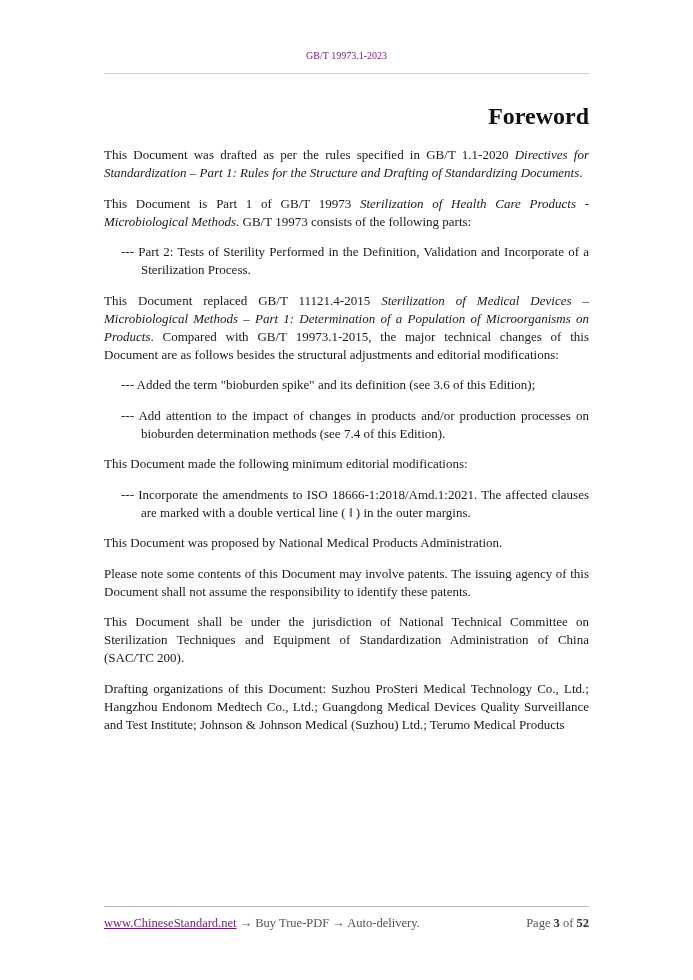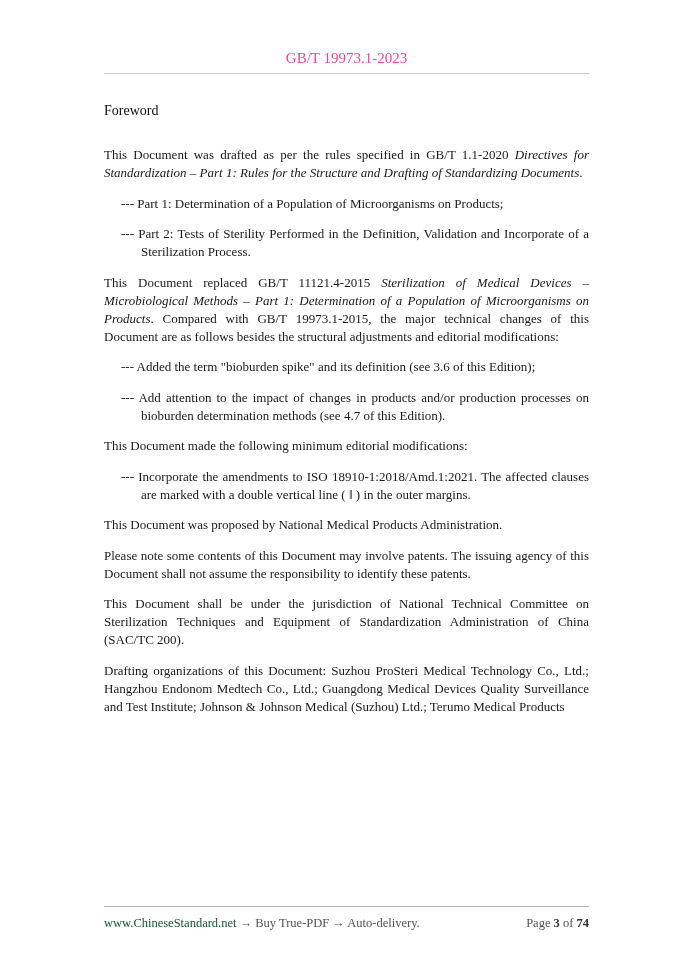--- a/index.html
+++ b/index.html
@@ -2,76 +2,76 @@
 <html><head>
   <meta charset="utf-8">
   <style>
     html, body { margin: 0; padding: 0; background: #ffffff; }
     body {
       width: 693px; height: 980px; position: relative; overflow: hidden;
       font-family: "Liberation Serif", serif; color: #1a1a1a;
     }
     .page-header {
       position: absolute; left: 104px; width: 485px; top: 50px;
-      text-align: center; font-size: 15px; color: #ec4899;
+      text-align: center; font-size: 10px; color: #701a75;
     }
     .header-rule {
       position: absolute; left: 104px; width: 485px; top: 73px;
       height: 0; border-top: 1px solid #c8c8c8;
     }
     .title {
       position: absolute; left: 104px; width: 485px; top: 103px;
-      text-align: left; font-size: 14px; font-weight: normal; color: #111;
+      text-align: right; font-size: 24px; font-weight: bold; color: #111;
     }
     .body {
       position: absolute; left: 104px; width: 485px; top: 146px;
       font-size: 13px; line-height: 18px;
     }
     .p { margin: 0 0 12.5px 0; text-align: justify; }
     .li { margin: 0 0 12.5px 17px; text-align: justify; padding-left: 20px; text-indent: -20px; }
     i { font-style: italic; }
     .footer-rule {
       position: absolute; left: 104px; width: 485px; top: 906px;
       height: 0; border-top: 1px solid #b8b8b8;
     }
     .footer {
       position: absolute; left: 104px; width: 485px; top: 916px;
       font-size: 12.5px; color: #555; display: flex; justify-content: space-between;
     }
-    .footer a { color: #14532d; }
+    .footer a { color: #701a75; text-decoration: underline; }
     .footer b { color: #333; }
   </style>
 </head>
 <body>
 
 <div class="page-header">GB/T 19973.1-2023</div>
 <div class="header-rule"></div>
 
 <div class="title">Foreword</div>
 
 <div class="body">
   <p class="p"><span>This Document was drafted as per the rules specified in GB/T 1.1-2020 </span><i>Directives for Standardization – Part 1: Rules for the Structure and Drafting of Standardizing Documents</i><span>.</span></p>
 
+  <p class="p"><span>This Document is Part 1 of GB/T 19973 </span><i>Sterilization of Health Care Products - Microbiological Methods</i><span>. GB/T 19973 consists of the following parts:</span></p>
 
-  <p class="li">--- Part 1: Determination of a Population of Microorganisms on Products;</p>
   <p class="li">--- Part 2: Tests of Sterility Performed in the Definition, Validation and Incorporate of a Sterilization Process.</p>
 
   <p class="p"><span>This Document replaced GB/T 11121.4-2015 </span><i>Sterilization of Medical Devices – Microbiological Methods – Part 1: Determination of a Population of Microorganisms on Products</i><span>. Compared with GB/T 19973.1-2015, the major technical changes of this Document are as follows besides the structural adjustments and editorial modifications:</span></p>
 
   <p class="li">--- Added the term "bioburden spike" and its definition (see 3.6 of this Edition);</p>
-  <p class="li">--- Add attention to the impact of changes in products and/or production processes on bioburden determination methods (see 4.7 of this Edition).</p>
+  <p class="li">--- Add attention to the impact of changes in products and/or production processes on bioburden determination methods (see 7.4 of this Edition).</p>
 
 
   <p class="p">This Document made the following minimum editorial modifications:</p>
 
-  <p class="li">--- Incorporate the amendments to ISO 18910-1:2018/Amd.1:2021. The affected clauses are marked with a double vertical line ( ‖ ) in the outer margins.</p>
+  <p class="li">--- Incorporate the amendments to ISO 18666-1:2018/Amd.1:2021. The affected clauses are marked with a double vertical line ( ‖ ) in the outer margins.</p>
 
   <p class="p">This Document was proposed by National Medical Products Administration.</p>
   <p class="p">Please note some contents of this Document may involve patents. The issuing agency of this Document shall not assume the responsibility to identify these patents.</p>
   <p class="p">This Document shall be under the jurisdiction of National Technical Committee on Sterilization Techniques and Equipment of Standardization Administration of China (SAC/TC 200).</p>
   <p class="p">Drafting organizations of this Document: Suzhou ProSteri Medical Technology Co., Ltd.; Hangzhou Endonom Medtech Co., Ltd.; Guangdong Medical Devices Quality Surveillance and Test Institute; Johnson &amp; Johnson Medical (Suzhou) Ltd.; Terumo Medical Products</p>
 </div>
 
 <div class="footer-rule"></div>
 <div class="footer">
   <span><a>www.ChineseStandard.net</a><span> → Buy True-PDF → Auto-delivery.</span></span>
-  <span><span>Page </span><b>3</b><span> of </span><b>74</b></span>
+  <span><span>Page </span><b>3</b><span> of </span><b>52</b></span>
 </div>
 
 </body></html>

